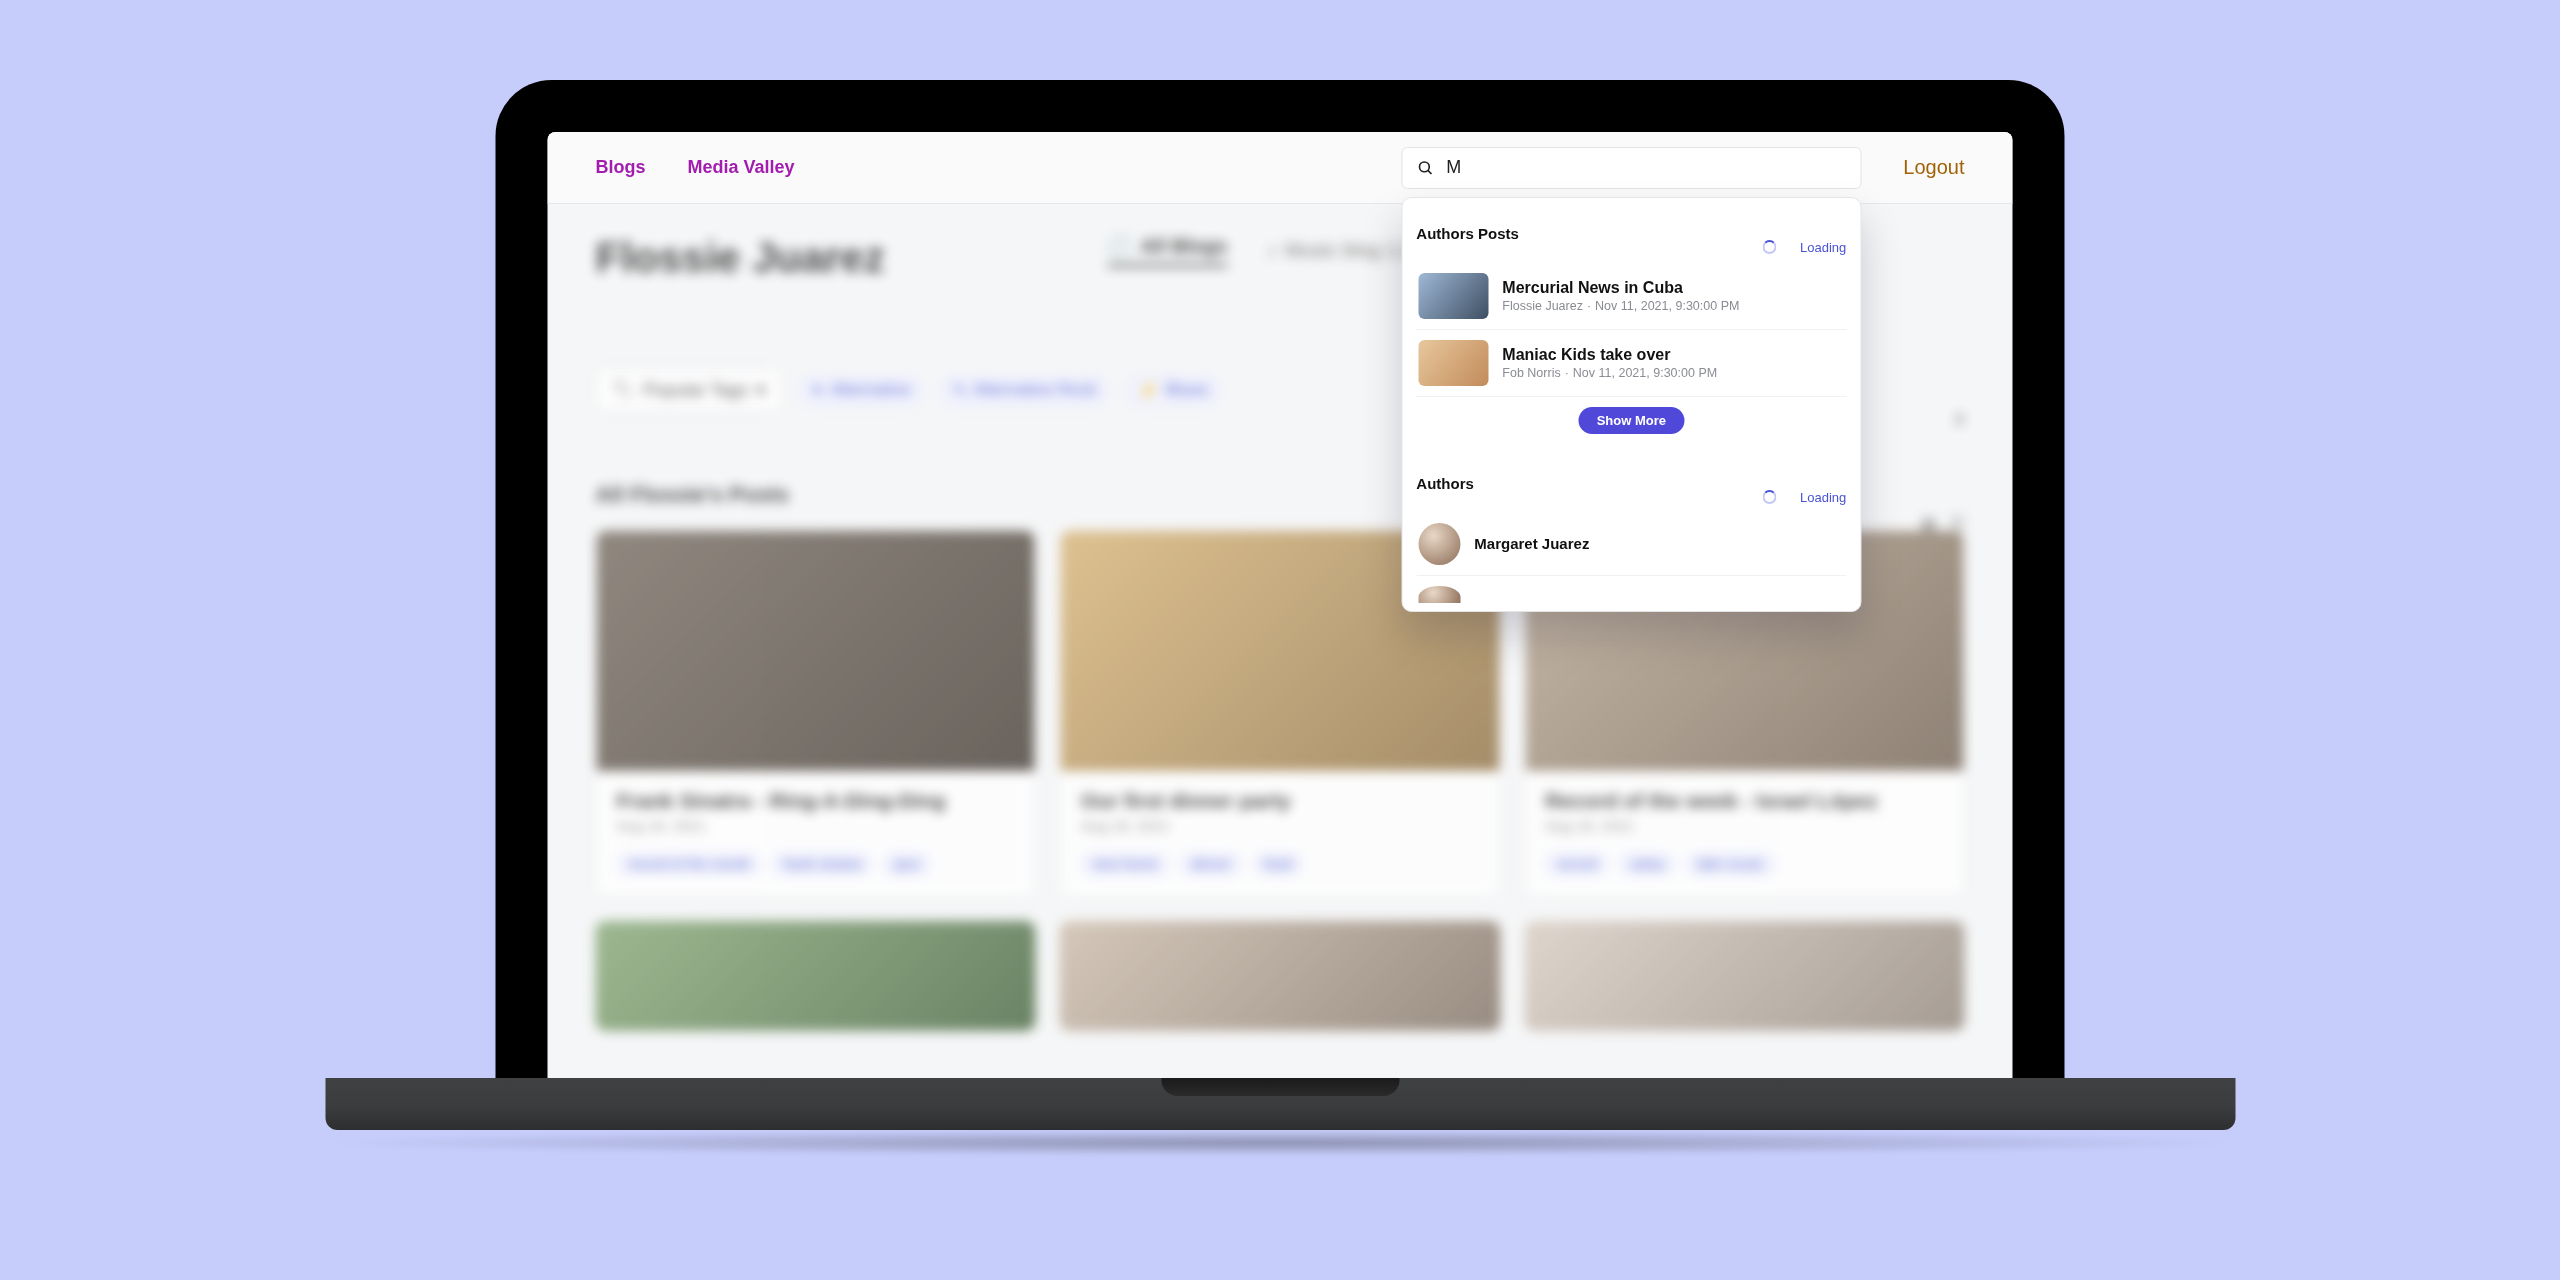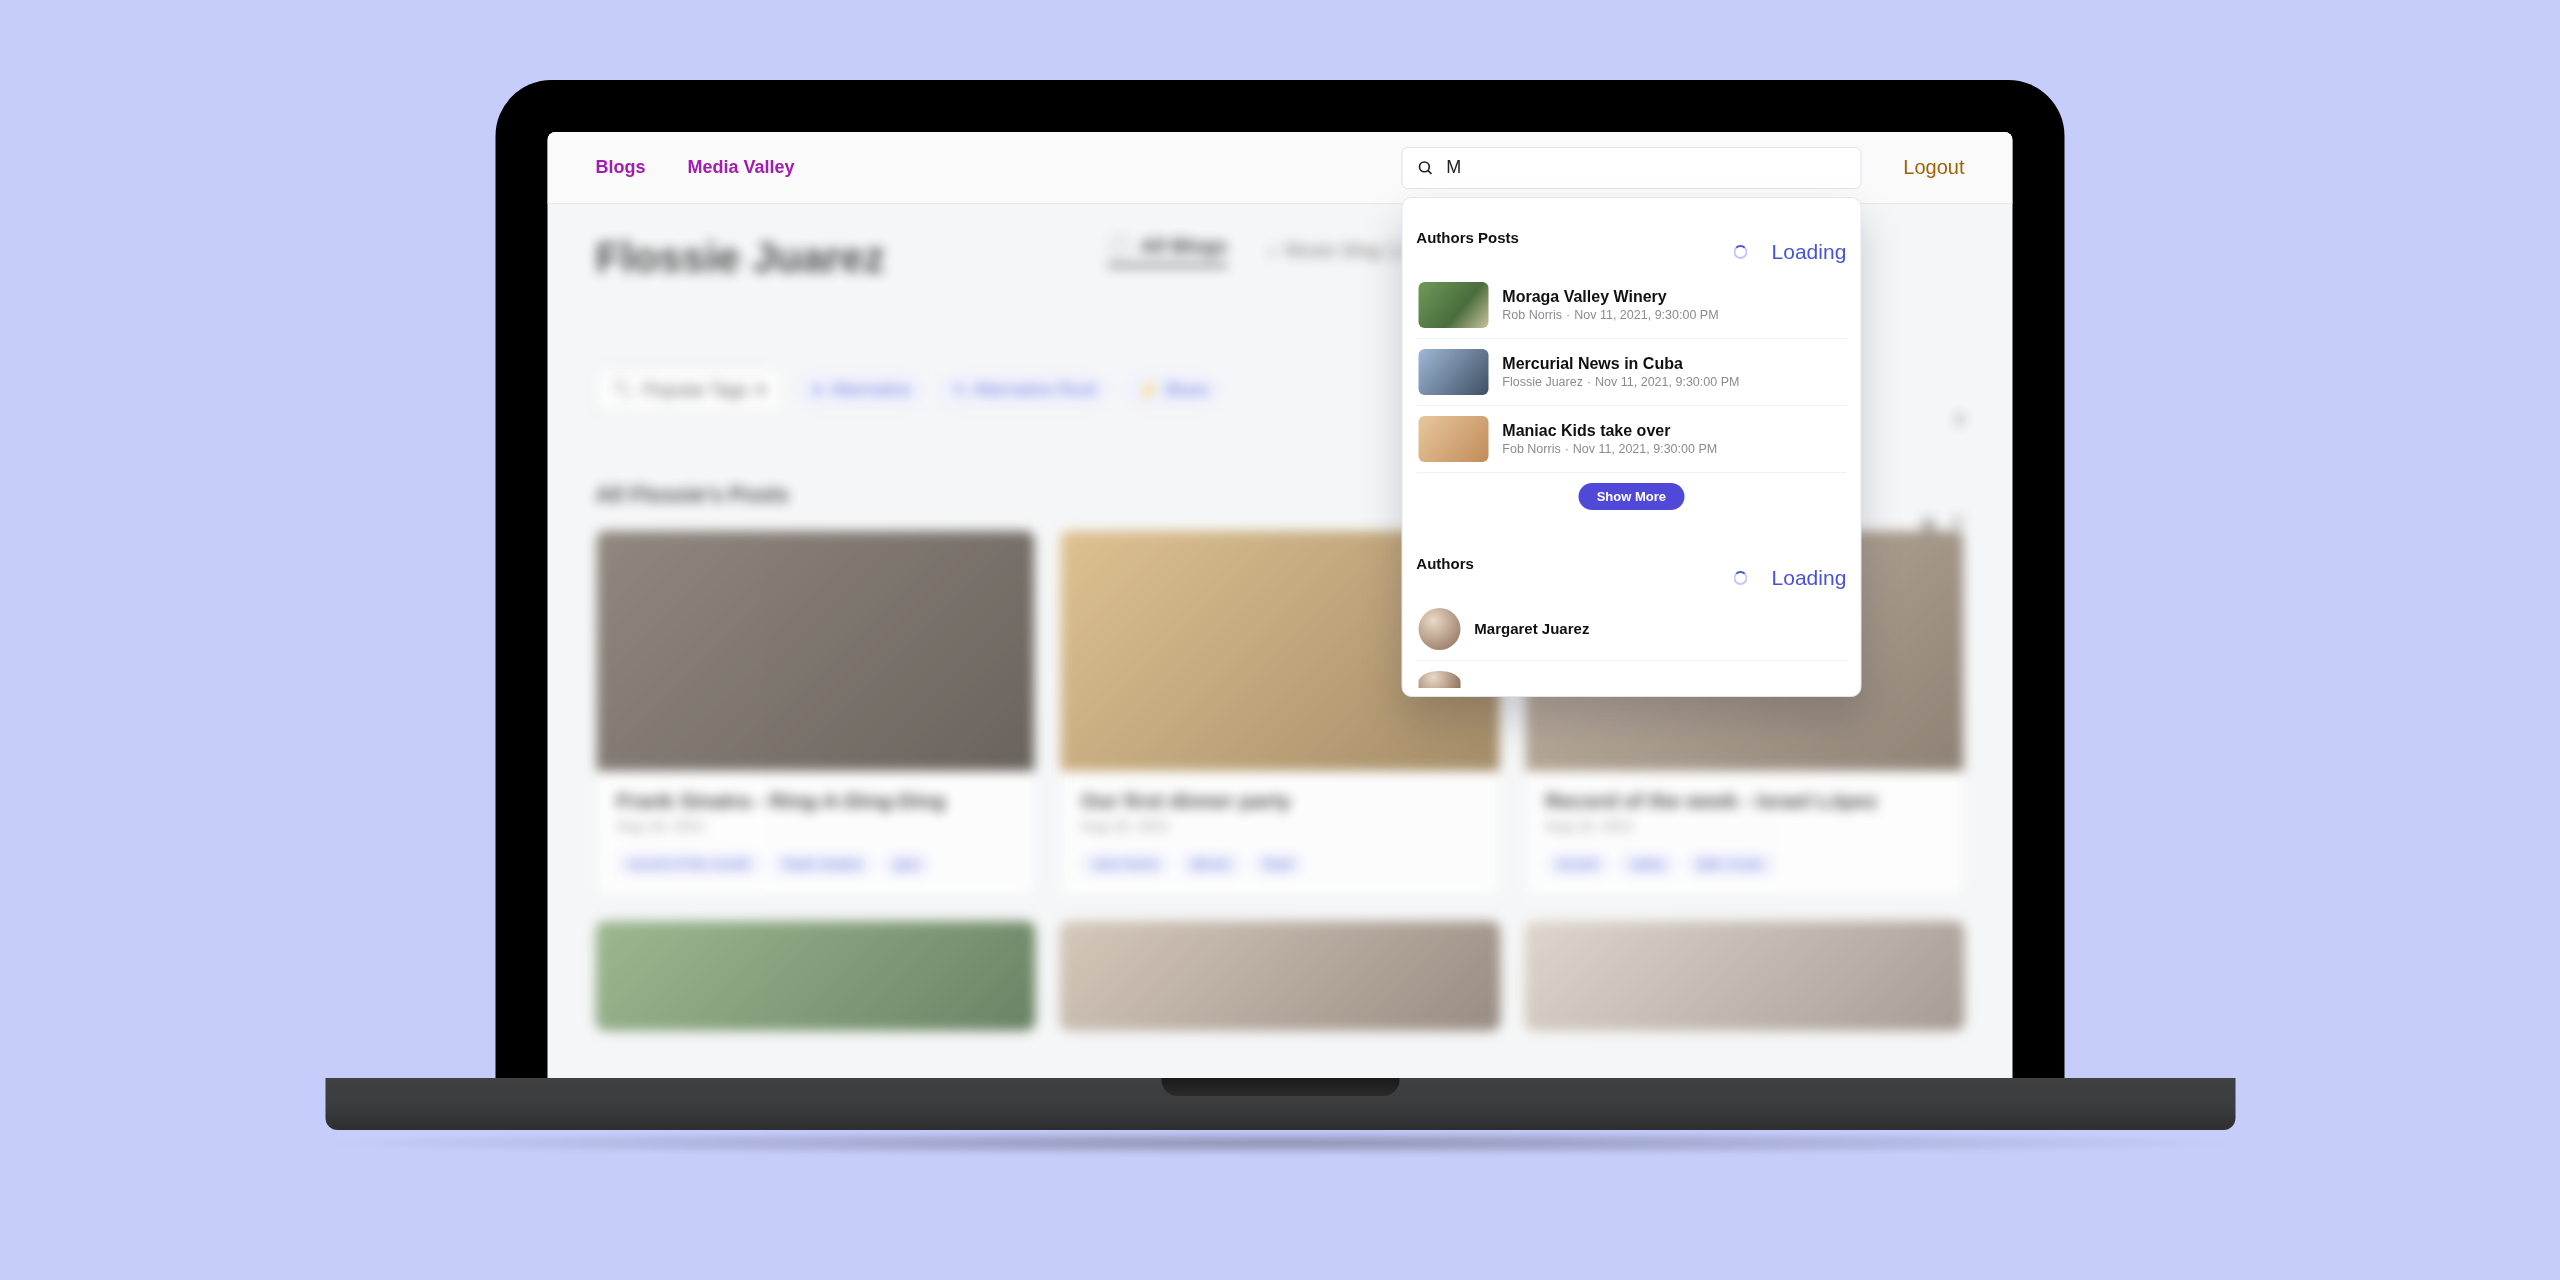--- a/index.html
+++ b/index.html
@@ -52,21 +52,21 @@
   .thumb{flex:1;height:110px;border-radius:10px;}
   .thumb.a{background:linear-gradient(135deg,#7fa36e,#3d5d34);}
   .thumb.b{background:linear-gradient(135deg,#cbb9a7,#7a6a5c);}
   .thumb.c{background:linear-gradient(135deg,#d7cbbf,#8b7e72);}
 
   
   .dropdown{position:absolute;left:0;top:50px;width:460px;background:#fff;border:1px solid #e4e5e9;border-radius:10px;box-shadow:0 22px 42px rgba(10,10,40,.18);z-index:40;overflow:hidden;}
   .dd-section{padding:14px 14px 8px;}
   .dd-head{display:flex;align-items:center;justify-content:space-between;margin-bottom:8px;}
   .dd-head h4{font-size:15px;font-weight:700;color:#111;}
-  .loading{display:flex;align-items:center;gap:24px;color:#4a53d6;font-size:21px;font-weight:500;margin-top:28px;}
+  .loading{display:flex;align-items:center;gap:24px;color:#4a53d6;font-size:13px;font-weight:500;margin-top:28px;}
   .spinner{width:14px;height:14px;border:2px solid #c5c8f7;border-top-color:#4a53d6;border-radius:50%;}
   .result{display:flex;align-items:center;gap:14px;padding:10px 2px;border-bottom:1px solid #f0f1f4;cursor:pointer;}
   .result:last-of-type{border-bottom:none;}
   .thumb-sm{width:70px;height:46px;border-radius:6px;background:#888;flex:none;}
   .thumb-sm.t1{background:linear-gradient(130deg,#6f9a5a 0%,#4a6d3d 60%,#c9c29c 100%);}
   .thumb-sm.t2{background:linear-gradient(130deg,#9fb8d6,#3e4f63);}
   .thumb-sm.t3{background:linear-gradient(130deg,#c9b3a2,#7b6355);}
   .thumb-sm.t4{background:linear-gradient(130deg,#e7c79d,#c28b5a);}
   .r-title{font-size:16px;font-weight:700;color:#111;line-height:1.2;}
   .r-meta{font-size:12.5px;color:#8a8c93;margin-top:2px;}
@@ -105,27 +105,20 @@
               <div class="dd-section">
                 <div class="dd-head">
                   <h4>Authors Posts</h4>
                   <div class="loading">
                     <span class="spinner"></span>
                     <span>Loading</span>
                   </div>
                 </div>
 
                 <div class="result">
-                  <div class="thumb-sm t1"></div>
-                  <div>
-                    <div class="r-title">Moraga Valley Winery</div>
-                    <div class="r-meta"><span>Rob Norris</span><span class="sep">·</span><span>Nov 11, 2021, 9:30:00 PM</span></div>
-                  </div>
-                </div>
-                <div class="result">
                   <div class="thumb-sm t2"></div>
                   <div>
                     <div class="r-title">Mercurial News in Cuba</div>
                     <div class="r-meta"><span>Flossie Juarez</span><span class="sep">·</span><span>Nov 11, 2021, 9:30:00 PM</span></div>
                   </div>
                 </div>
                 <div class="result">
                   <div class="thumb-sm t4"></div>
                   <div>
                     <div class="r-title">Maniac Kids take over</div>

